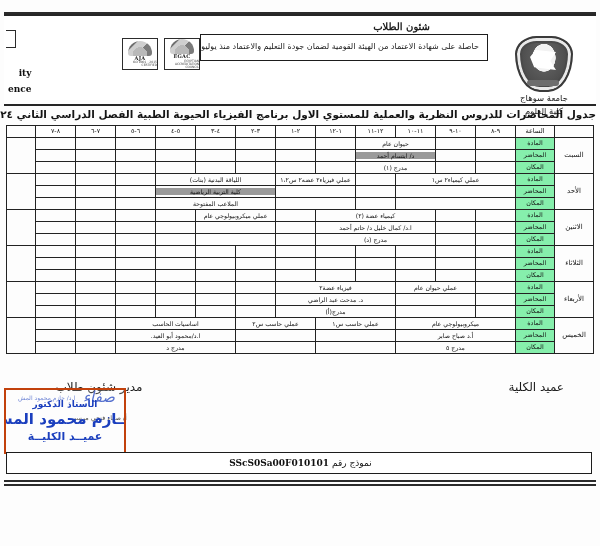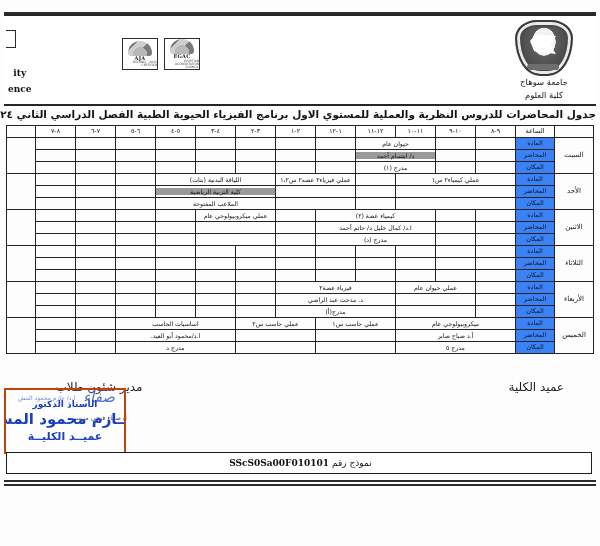--- a/index.html
+++ b/index.html
@@ -22,21 +22,21 @@
   
   .hdr{
     position:absolute;left:4px;top:14px;width:592px;height:92px;
     box-sizing:border-box;
     border-top:2px solid #262626;border-bottom:2px solid #262626;
     background:#fff;
   }
   .hdr-inner{position:relative;width:100%;height:100%;}
   
   .uni-block{
-    position:absolute;right:4px;top:2px;width:96px;height:88px;
+    position:absolute;right:4px;top:18px;width:96px;height:88px;
     text-align:center;
   }
   .shield{
     width:54px;height:52px;margin:2px auto 1px auto;
     background:
       radial-gradient(ellipse at 50% 38%, #f2f2f2 0%, #f2f2f2 30%, #5a5a5a 31%, #3d3d3d 100%);
     border:2px solid #3a3a3a;
     border-radius:26px 26px 30px 30px/22px 22px 46px 46px;
     position:relative;overflow:hidden;
     box-shadow:inset 0 0 0 3px #e9e9e9, inset 0 0 0 5px #4a4a4a;
@@ -80,21 +80,21 @@
       radial-gradient(circle at 50% 90%, #b9b9b9 0 40%, transparent 41%),
       linear-gradient(135deg,#6f6f6f 0 25%,#cfcfcf 26% 55%,#7b7b7b 56% 100%);
     border-radius:12px 12px 3px 3px;
   }
   .logo-txt{font-size:5px;font-weight:bold;letter-spacing:.3px;line-height:1.1;color:#1d1d1d;
             font-family:"DejaVu Serif","Liberation Serif",serif;}
   .logo-sub{font-size:3px;color:#444;line-height:1;}
   .eng{
     position:absolute;left:4px;top:50px;
     font-family:"DejaVu Serif","Liberation Serif",serif;
-    font-weight:bold;font-size:9px;color:#111;direction:ltr;text-align:center;
+    font-weight:bold;font-size:9px;color:#111;direction:ltr;text-align:right;
   }
   .eng div{line-height:1.75;}
   .eng-clip{
     position:absolute;left:2px;top:14px;width:9px;height:16px;
     border:1.4px solid #2b2b2b;border-left:none;
   }
   
   .title{
     position:absolute;left:4px;top:108px;width:592px;
     text-align:center;font-size:10.5px;font-weight:bold;color:#141414;
@@ -113,21 +113,21 @@
   }
   th.timecell{height:11px;font-size:6.4px;background:#fff;}
   th.corner{width:28px;border:1.1px solid #222;}
   th.slabel{width:38px;font-size:6.6px;}
   td.daycell{
     width:38px;font-size:7px;font-weight:normal;
     border-right:1.4px solid #1b1b1b;
     margin-left:28px;
   }
   td.rowlabel{
-    width:38px;font-size:6.4px;background:#3b82f6;
+    width:38px;font-size:6.4px;background:#86efac;
     border-left:1.4px solid #1b1b1b;
   }
   td.slot{height:11px;}
   .day-sep td{border-top:1.5px solid #1b1b1b;}
   .hl{background:#9a9a9a;color:#111;padding:0 1px;}
   .cell-txt{display:block;padding:0 1px;}
   
   .signs{
     position:absolute;left:6px;top:380px;width:588px;height:62px;
   }
@@ -180,20 +180,24 @@
 
   <div class="hdr">
     <div class="hdr-inner">
 
       <div class="uni-block">
         <div class="shield"></div>
         <div class="uni-l1">جامعة سوهاج</div>
         <div class="uni-l2">كلية العلوم</div>
       </div>
 
+      <div class="accred-wrap">
+        <div class="accred-cap">شئون الطلاب</div>
+        <div class="accred-box">حاصلة على شهادة الاعتماد من الهيئة القومية لضمان جودة التعليم والاعتماد منذ يوليو</div>
+      </div>
 
       <div class="logos">
         <div class="logo-card">
           <div class="logo-mark"></div>
           <div class="logo-txt">EGAC</div>
           <div class="logo-sub">EGYPTIAN ACCREDITATION COUNCIL</div>
         </div>
         <div class="logo-card">
           <div class="logo-mark"></div>
           <div class="logo-txt">AJA</div>

